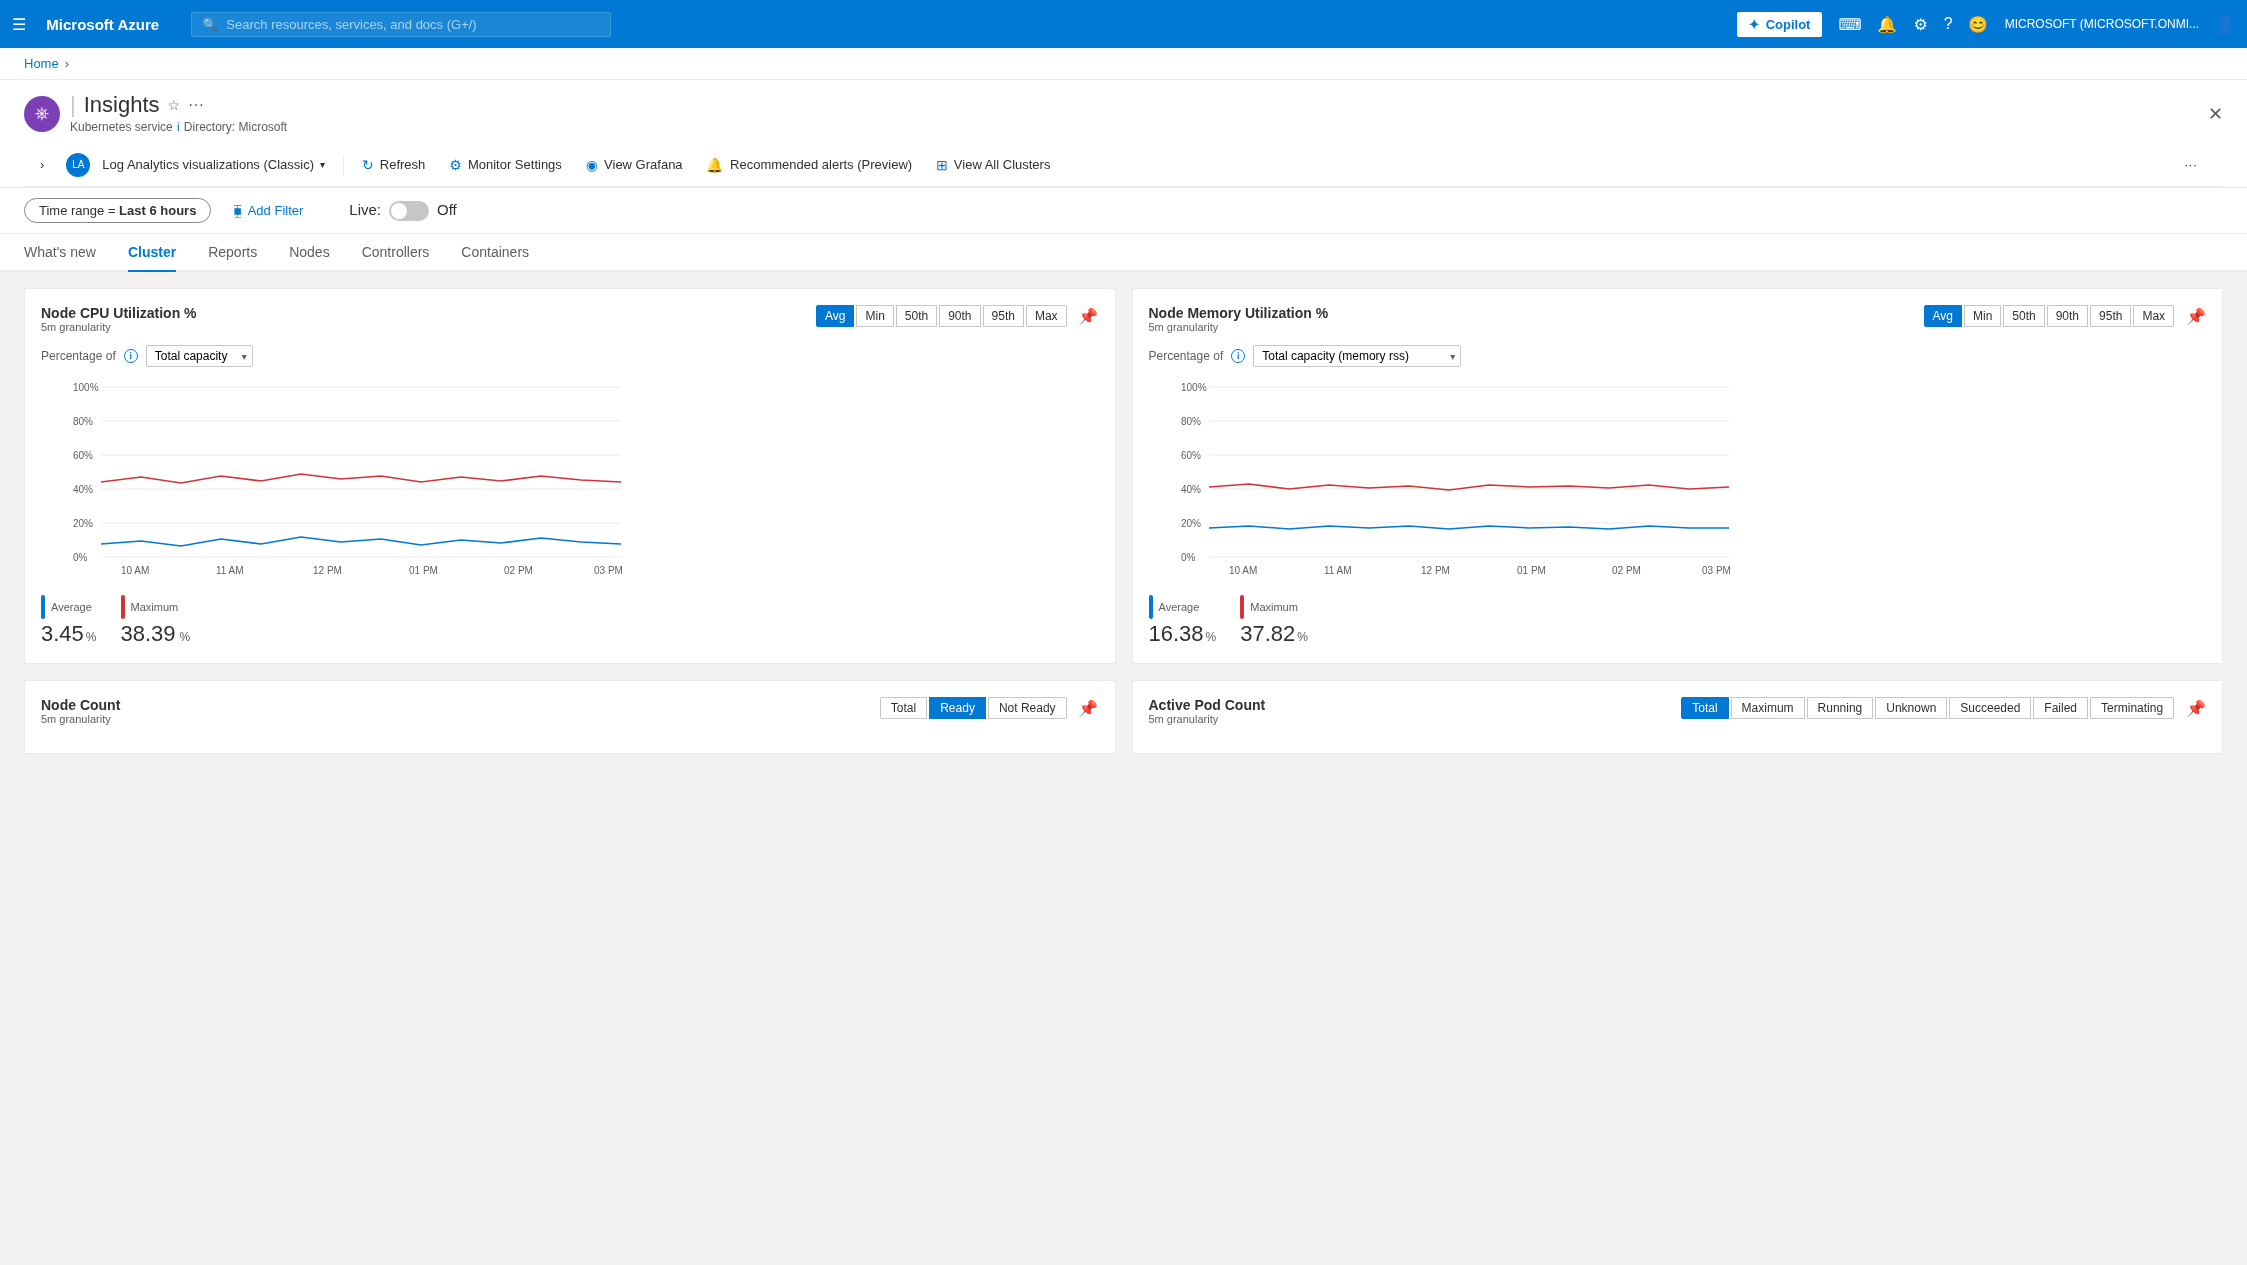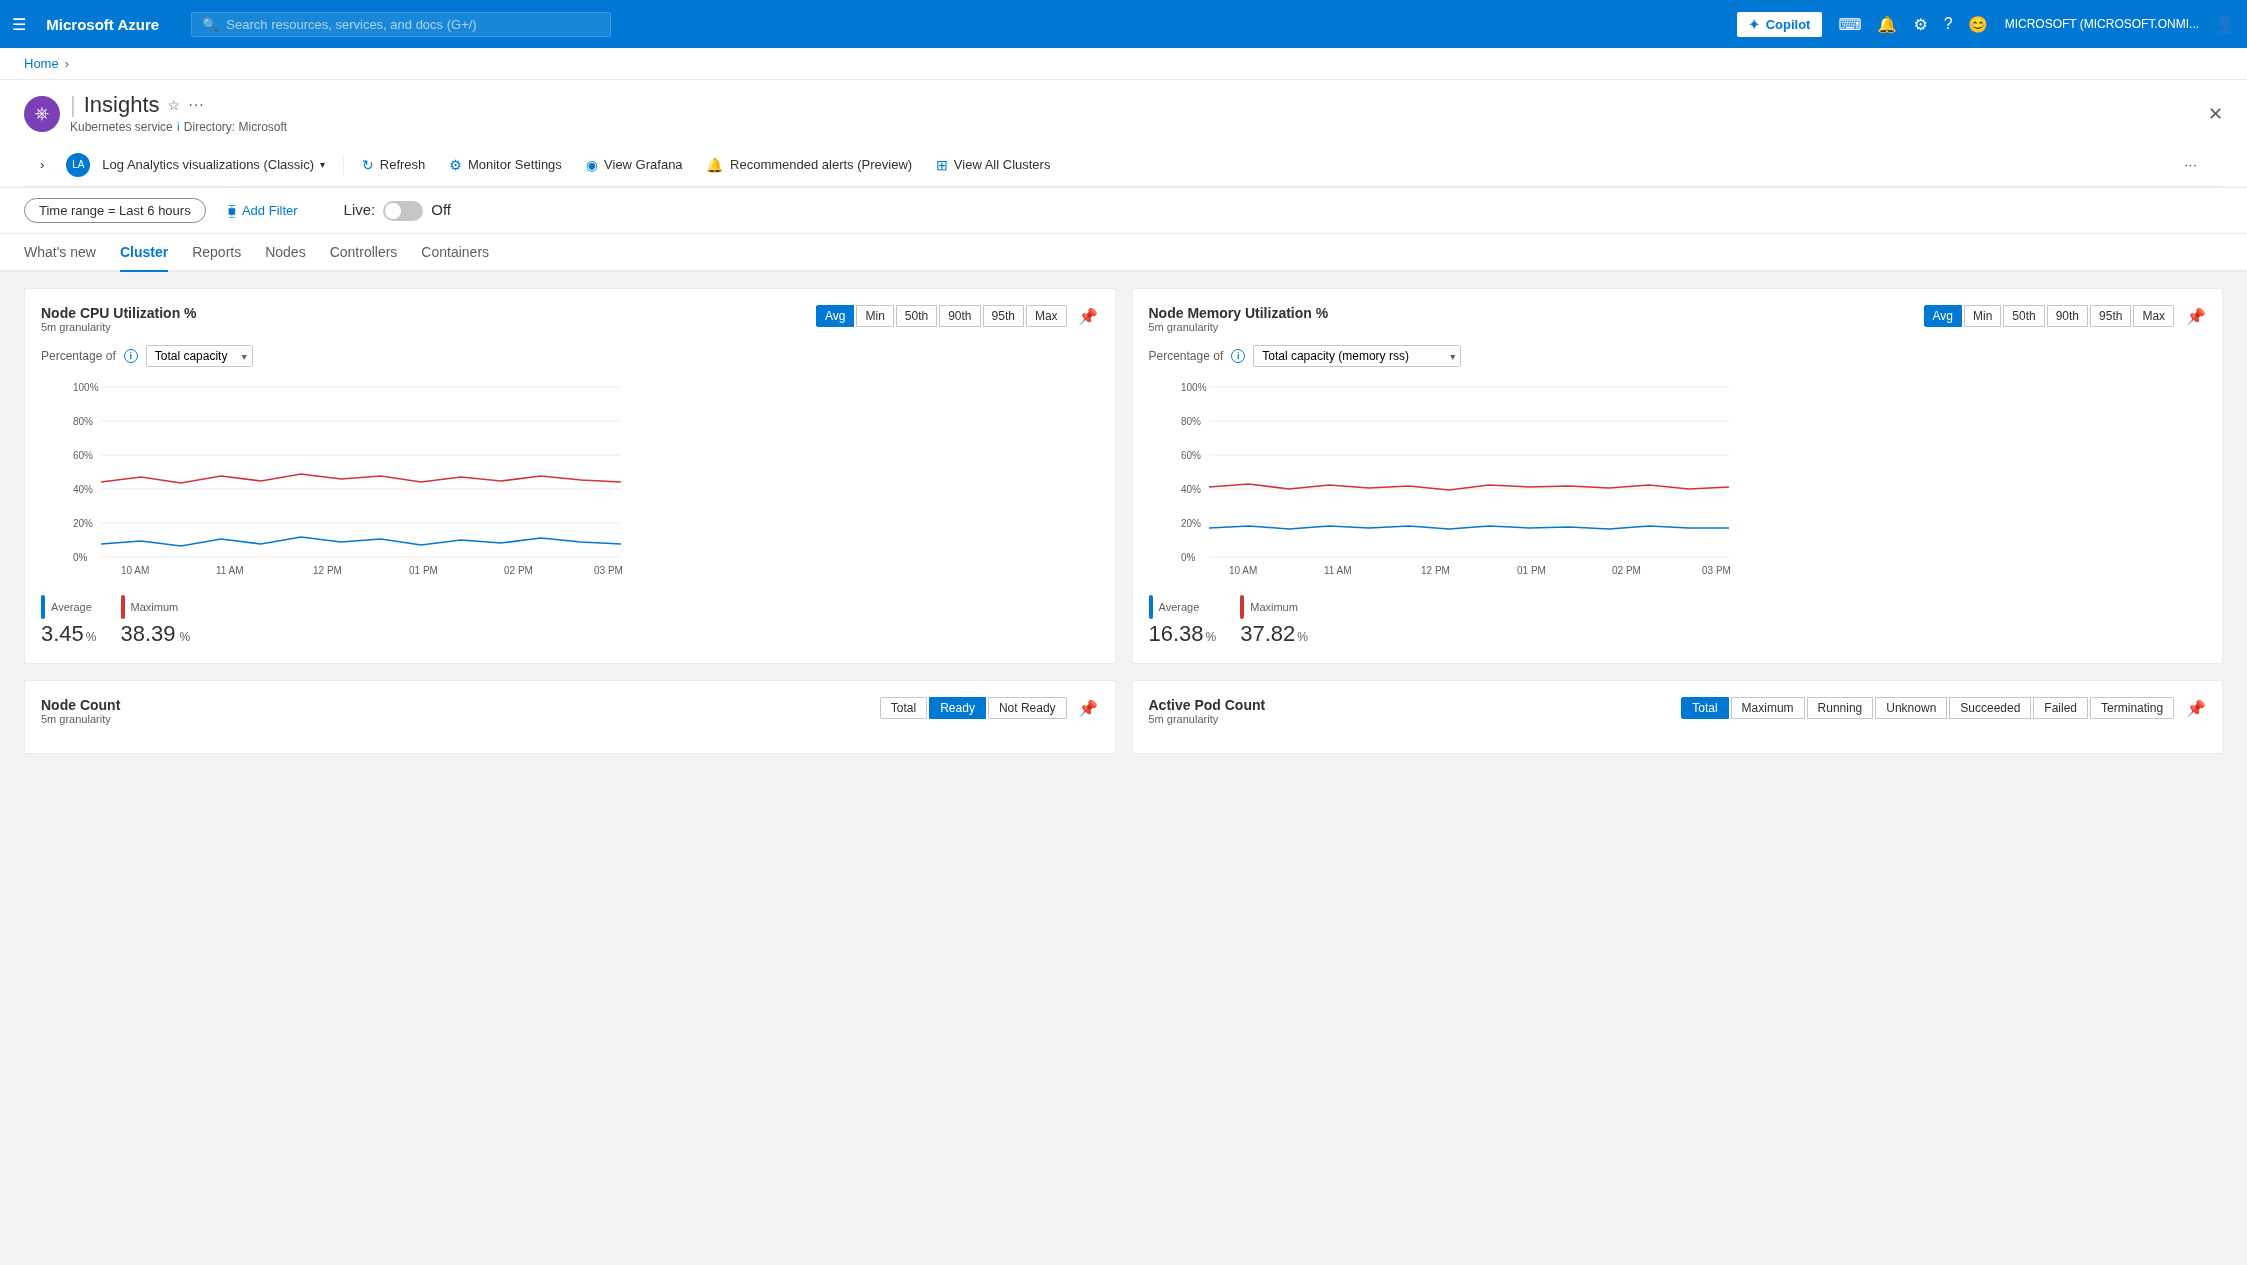--- a/index.html
+++ b/index.html
@@ -129,21 +129,21 @@
     }
     .time-range-btn {
       border: 1px solid #8a8886;
       border-radius: 14px;
       padding: 4px 14px;
       font-size: 13px;
       cursor: pointer;
       background: white;
       color: #323130;
     }
-    .time-range-btn strong { font-weight: 400; }
+    .time-range-btn strong { font-weight: 700; }
     .add-filter-btn {
       display: flex; align-items: center; gap: 6px;
       padding: 4px 10px;
       font-size: 13px;
       cursor: pointer;
       background: none;
       border: none;
       color: #0078d4;
     }
     .live-toggle { display: flex; align-items: flex-start; gap: 8px; font-size: 15px; margin-left: 24px; }
@@ -161,21 +161,21 @@
       position: absolute;
       top: 2px; left: 2px;
     }
 
     
     .tabs {
       background: white;
       display: flex;
       padding: 0 24px;
       border-bottom: 2px solid #edebe9;
-      gap: 24px;
+      gap: 32px;
     }
     .tab {
       padding: 10px 0;
       font-size: 14px;
       cursor: pointer;
       color: #605e5c;
       border-bottom: 2px solid transparent;
       margin-bottom: -2px;
     }
     .tab.active { color: #0078d4; border-bottom: 2px solid #0078d4; font-weight: 600; }

